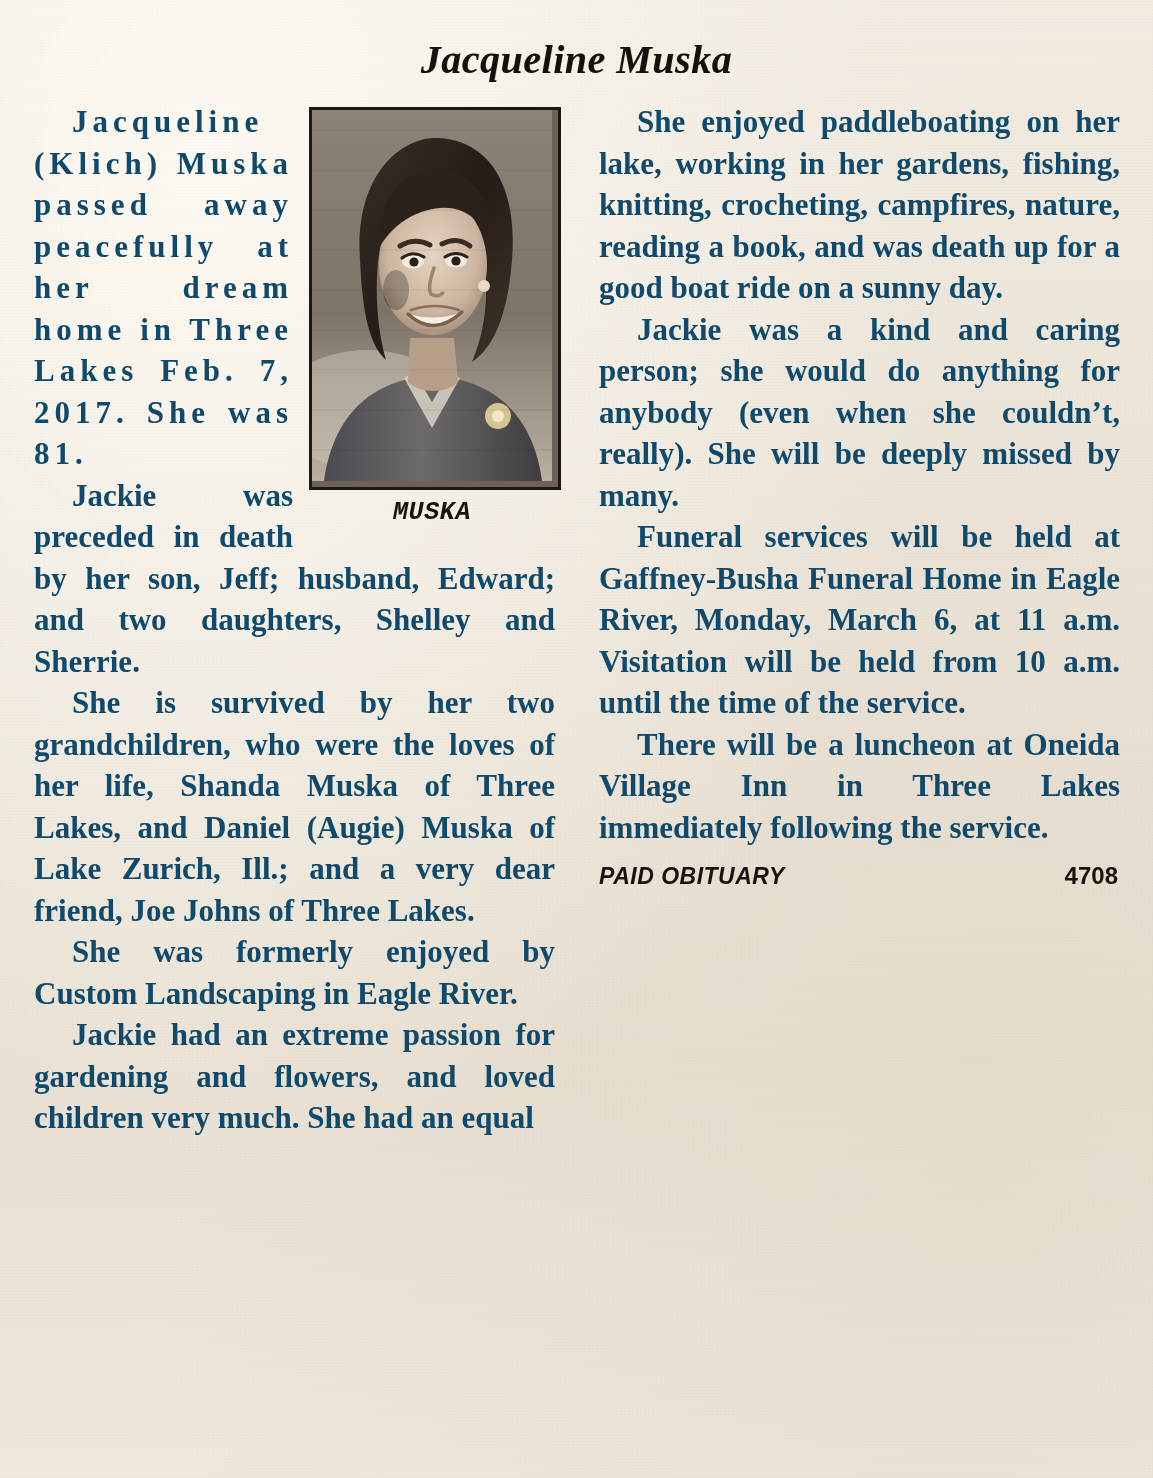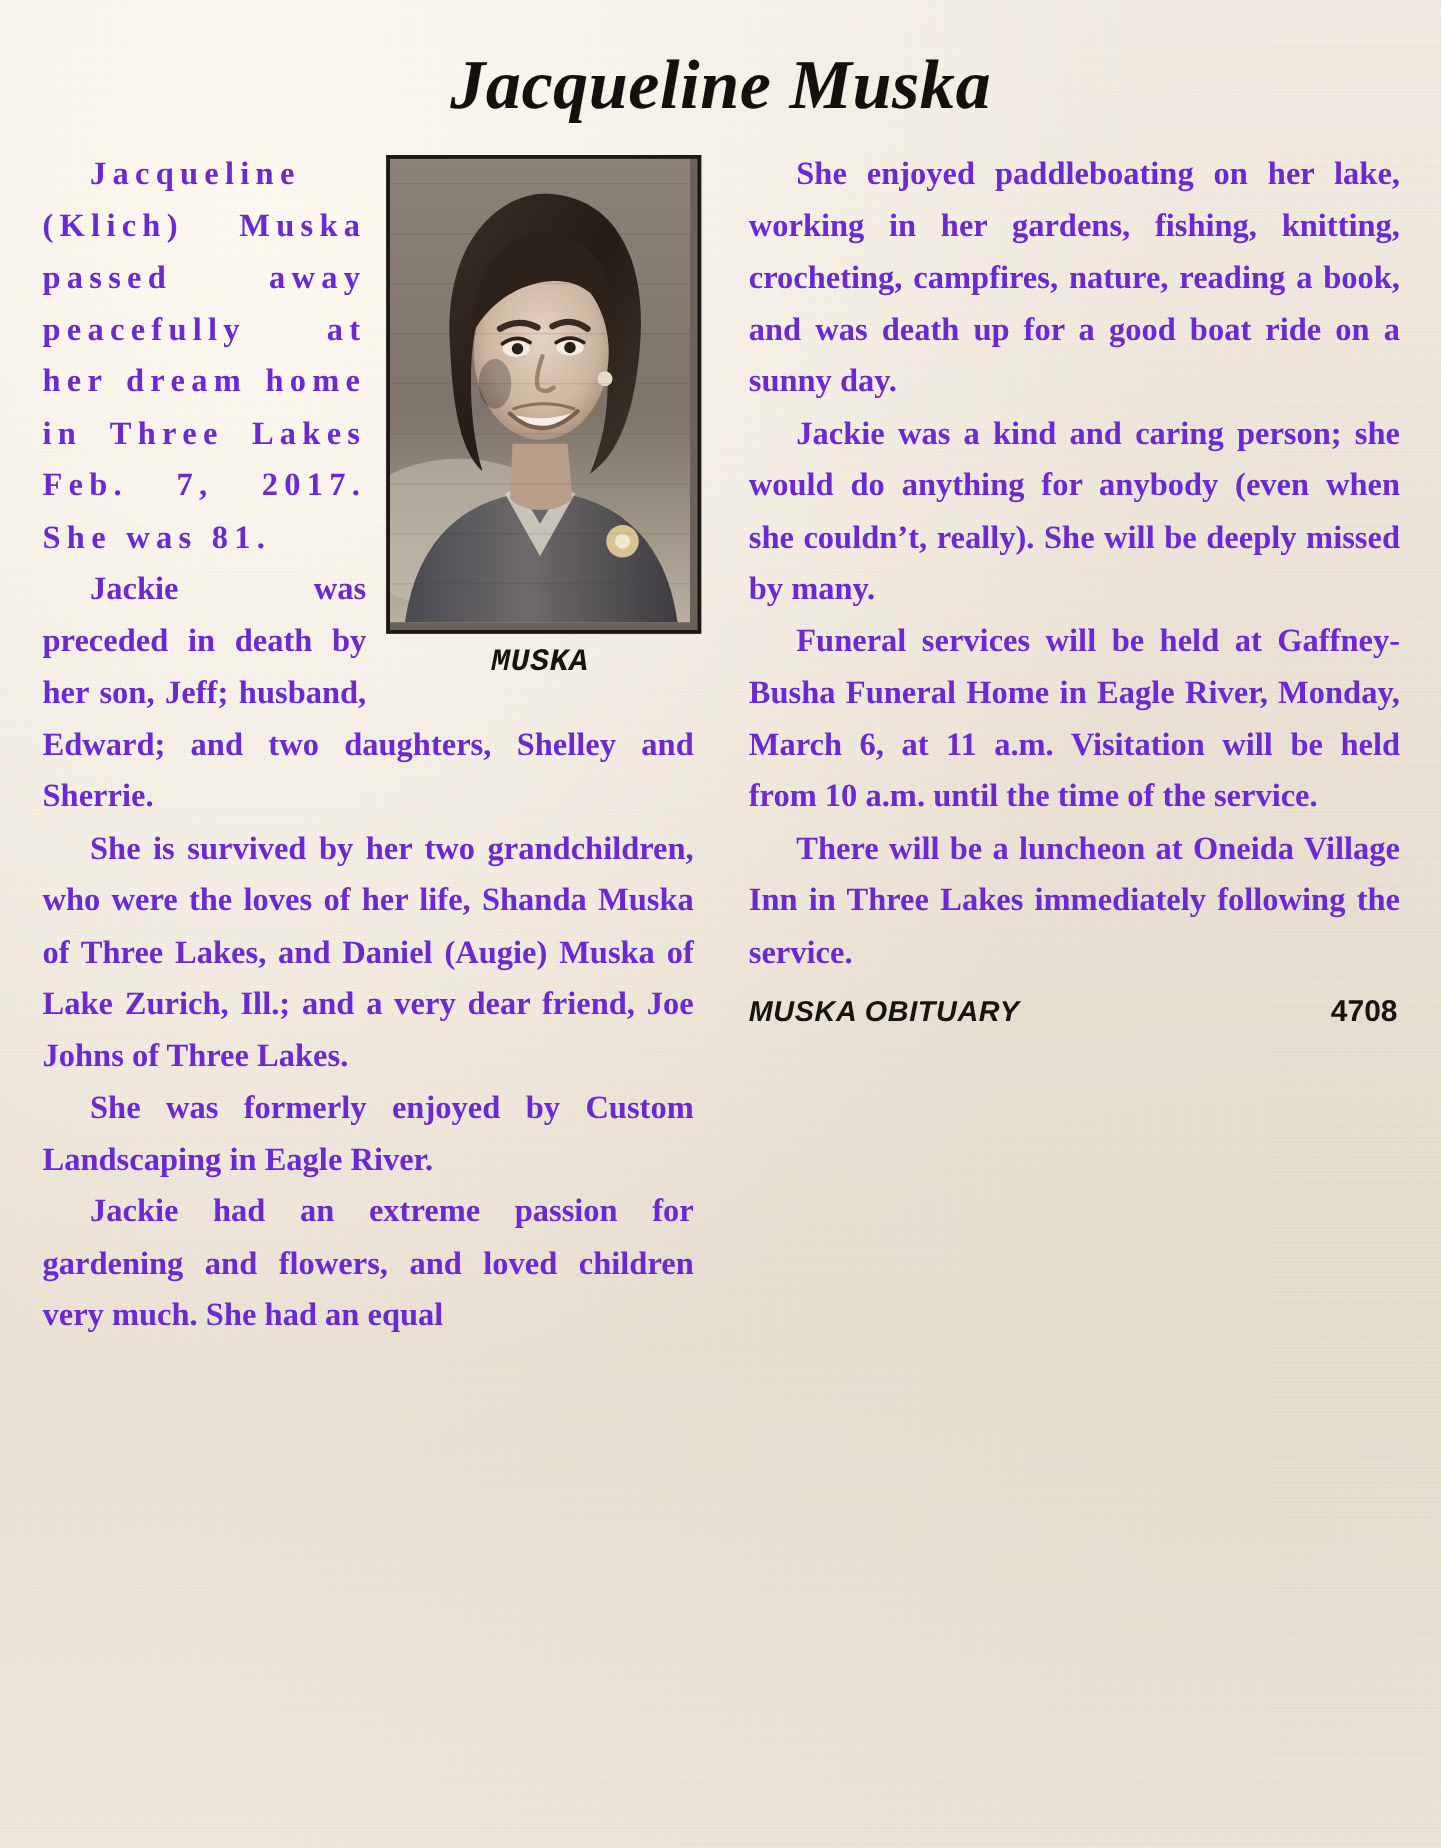--- a/index.html
+++ b/index.html
@@ -37,21 +37,21 @@
     position: relative;
     z-index: 2;
     padding: 0;
   }
 
   .headline {
     text-align: center;
     font-family: "Liberation Serif", serif;
     font-weight: bold;
     font-style: italic;
-    font-size: 56px;
+    font-size: 40px;
     letter-spacing: 0.5px;
     margin: 36px 0 18px 0;
     color: #14100d;
     text-shadow: 0.4px 0.4px 0 rgba(40,30,20,0.25);
   }
 
   .columns {
     display: flex;
     gap: 44px;
     padding: 0 34px;
@@ -82,27 +82,27 @@
     font-style: italic;
     font-weight: bold;
     font-size: 25px;
     letter-spacing: 0.6px;
     margin-top: 8px;
     color: #17130f;
   }
 
   p.body {
     margin: 0;
-    font-size: 26px;
+    font-size: 31px;
     line-height: 41.5px;
     text-align: justify;
     text-justify: inter-word;
     font-weight: bold;
     font-family: "Liberation Serif", serif;
-    color: #6d28d9;
+    color: #0c4a6e;
     hyphens: manual;
   }
   p.body + p.body { text-indent: 0; }
   p.body .indent { display: inline-block; width: 38px; }
 
   .lead-spread {
     letter-spacing: 5px;
   }
 
   .footer-line {
@@ -223,19 +223,19 @@
       <p class="body"><span class="indent"></span><span>Jackie had an extreme passion for gardening and flowers, and loved children very much. She had an equal</span></p>
     </div>
 
     <div class="col">
       <p class="body"><span class="indent"></span><span>She enjoyed paddleboating on her lake, working in her gardens, fishing, knitting, crocheting, campfires, nature, reading a book, and was death up for a good boat ride on a sunny day.</span></p>
       <p class="body"><span class="indent"></span><span>Jackie was a kind and caring person; she would do anything for anybody (even when she couldn’t, really). She will be deeply missed by many.</span></p>
       <p class="body"><span class="indent"></span><span>Funeral services will be held at Gaffney-Busha Funeral Home in Eagle River, Monday, March 6, at 11 a.m. Visitation will be held from 10 a.m. until the time of the service.</span></p>
       <p class="body"><span class="indent"></span><span>There will be a luncheon at Oneida Village Inn in Three Lakes immediately following the service.</span></p>
 
       <div class="footer-line">
-        <span class="paid">MUSKA OBITUARY</span>
+        <span class="paid">PAID OBITUARY</span>
         <span class="docnum">4708</span>
       </div>
     </div>
 
   </div>
 </div>
 
 </body></html>

